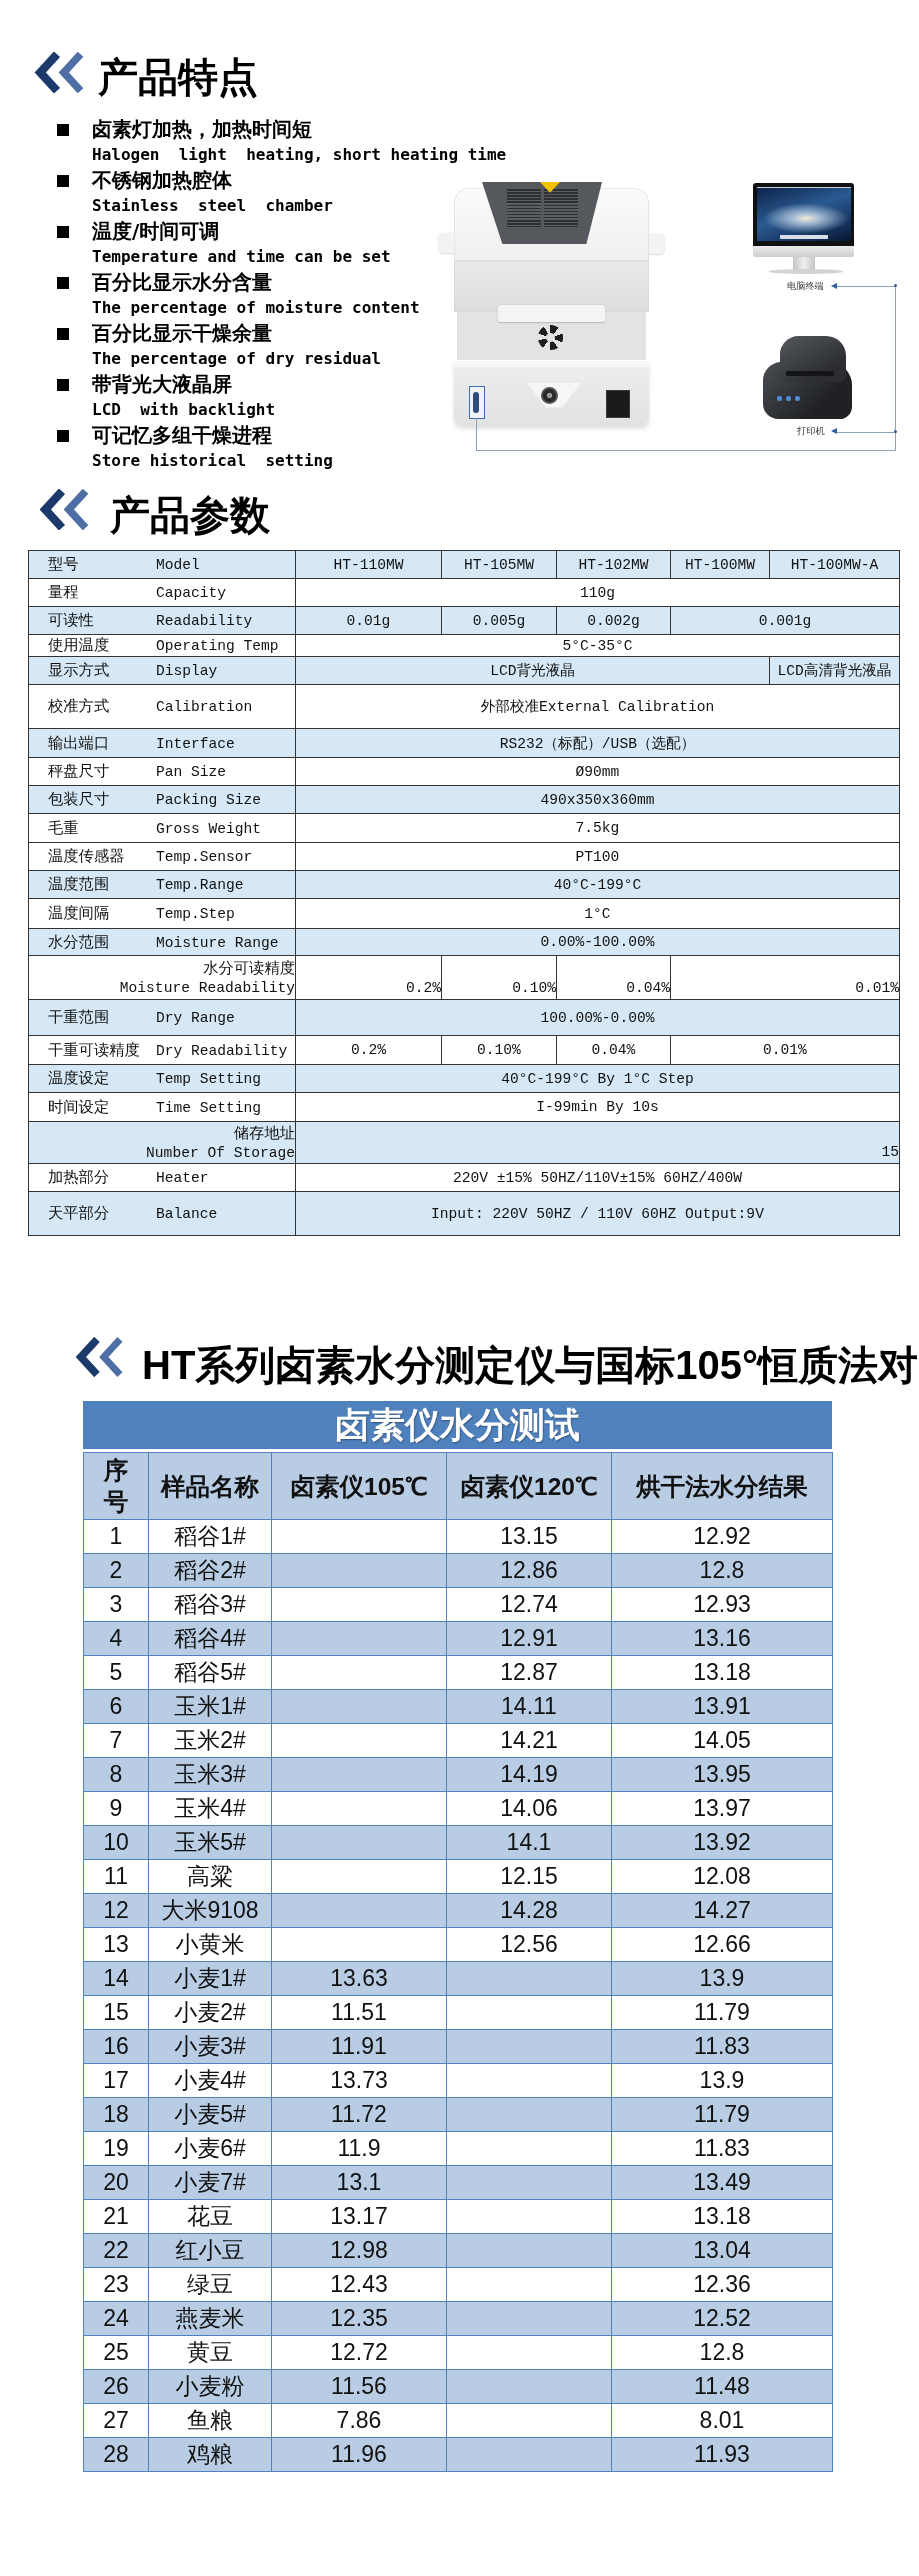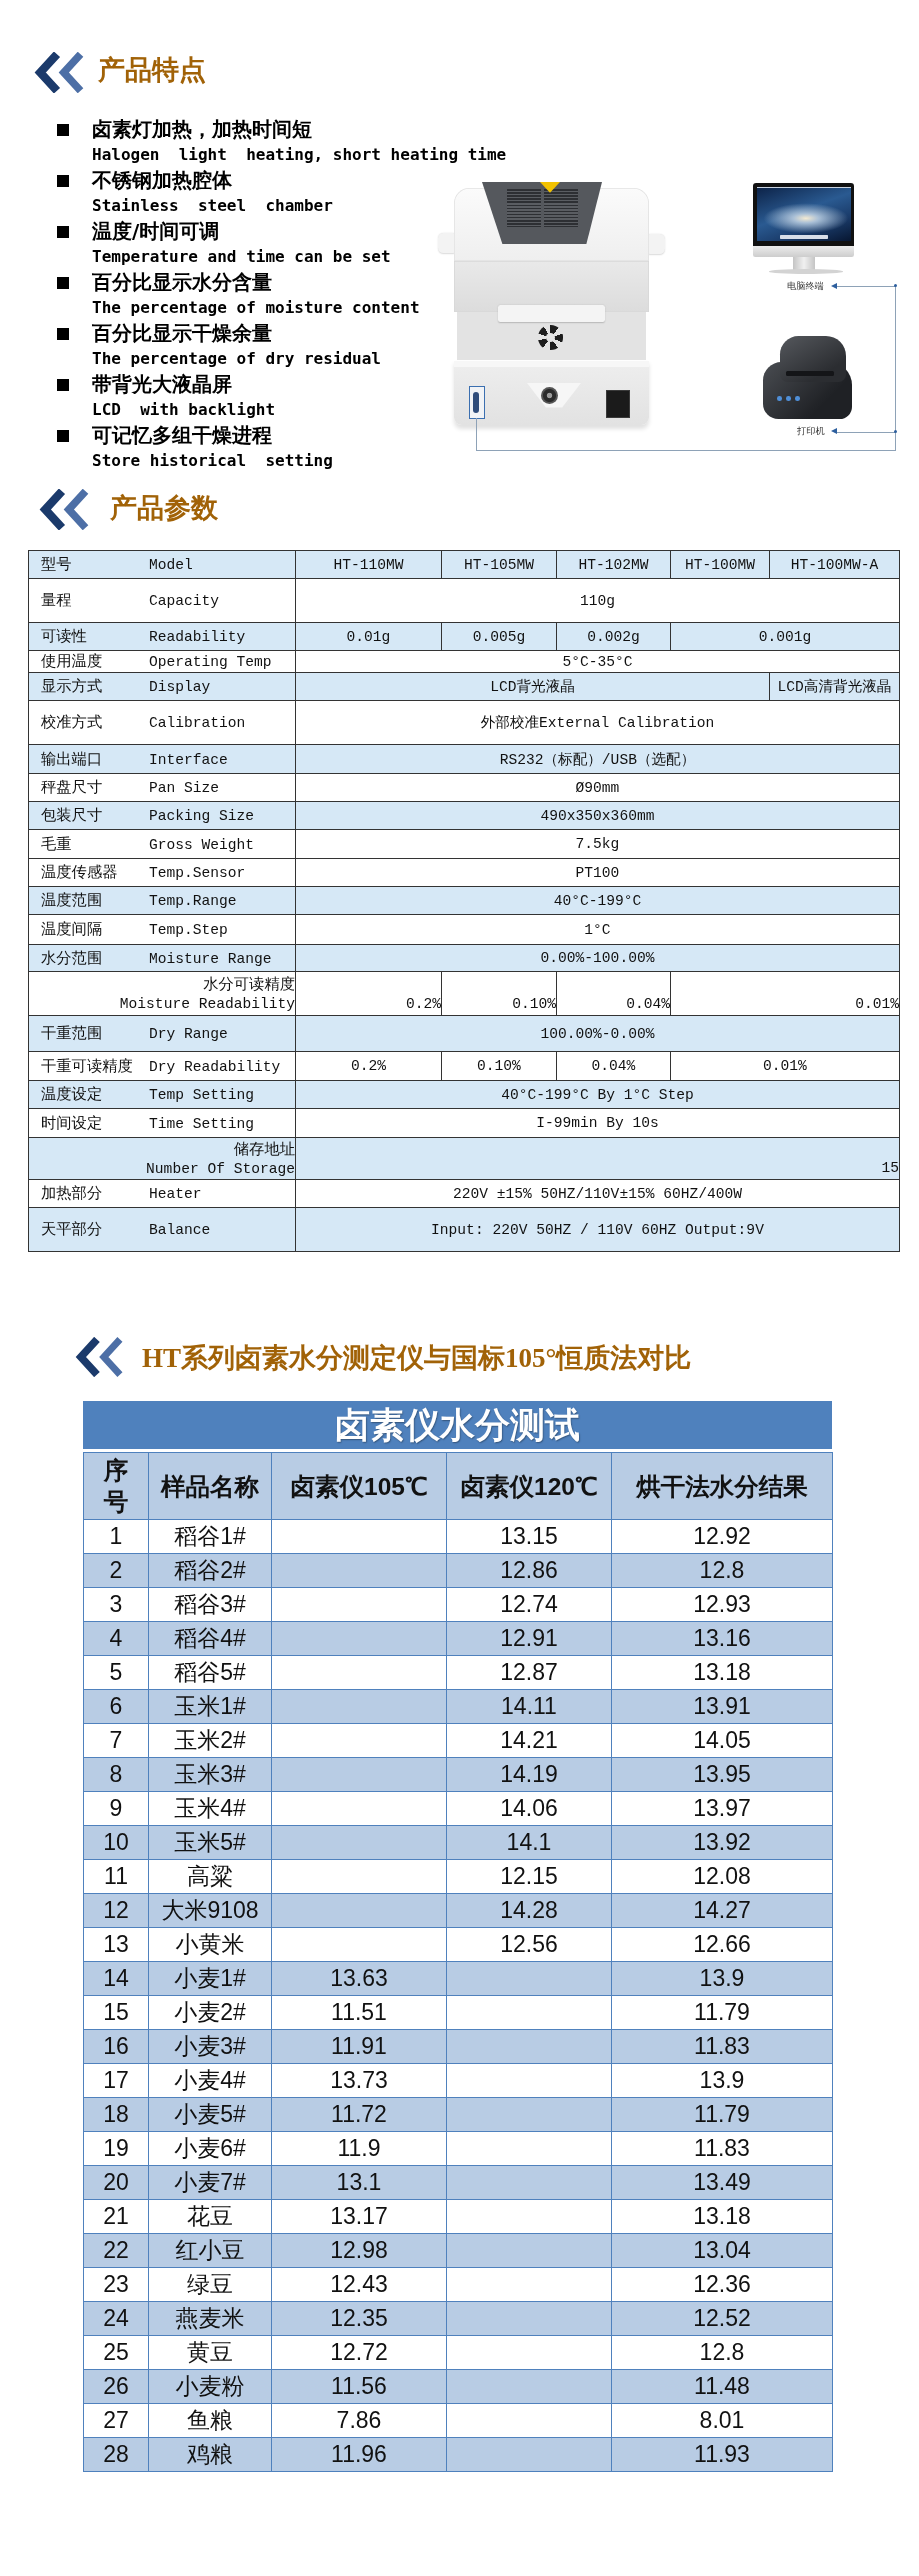--- a/index.html
+++ b/index.html
@@ -1,22 +1,22 @@
 <!DOCTYPE html>
 <html style="font-size:12.3px"><head>
 <meta charset="utf-8">
 <style>
   * { box-sizing: border-box; margin: 0; padding: 0; }
   html, body { width: 920px; height: 2576px; background: #ffffff; overflow: hidden; }
   body { position: relative; font-family: "DejaVu Sans", sans-serif; color: #111; }
 
   
   .chev { position: absolute; }
-  .heading { position: absolute; font-family: Liberation Serif, serif; font-weight: bold;
-             font-size: 27px; line-height: 1; color: #a16207; white-space: nowrap; }
+  .heading { position: absolute; font-family: Liberation Sans, sans-serif; font-weight: bold;
+             font-size: 40px; line-height: 1; color: #000000; white-space: nowrap; }
 
   
   .features { position: absolute; left: 0; top: 117px; width: 460px; list-style: none; text-decoration: underline; }
   .features li { position: relative; height: 51px; }
   .features .bullet { position: absolute; left: 57px; top: 7px; width: 12.3px; height: 11.5px; background: #000; }
   .features .cn { position: absolute; left: 92px; top: 0; height: 25px; line-height: 25px;
                   font-size: 20px; font-weight: bold; color: #000; white-space: nowrap; }
   .features .en { position: absolute; left: 92px; top: 25px; height: 25px; line-height: 25px;
                   font-family: "DejaVu Sans Mono", monospace; font-size: 16px; font-weight: bold;
                   color: #000; white-space: pre; }
@@ -85,21 +85,21 @@
                   background: linear-gradient(150deg, #55585d, #2b2d31 75%); border-radius: 18.4px 20px 7.7px 7.7px; }
   .printer .slot { position: absolute; left: 23px; top: 35px; width: 48px; height: 4.6px; background: #141518; border-radius: 1.5px; }
   .printer .btn { position: absolute; top: 60px; width: 4.6px; height: 4.6px; border-radius: 50%; background: #4f8fd8; }
 
   
   .ptable { position: absolute; left: 28px; top: 550px; width: 871px; border-collapse: collapse;
             table-layout: fixed; font-family: "Liberation Mono", monospace; font-size: 14.6px; color: #111; }
   .ptable td { border: 1.5px solid #333; text-align: center; vertical-align: middle; padding: 0; white-space: nowrap; overflow: hidden; }
   .ptable tr.blue td { background: #d6e8f6; }
   .ptable tr.white td { background: #ffffff; }
-  .ptable td.label { text-align: left; padding-left: 12px; }
+  .ptable td.label { text-align: left; padding-left: 19px; }
   .ptable .lcn { display: inline-block; width: 108px; font-family: "DejaVu Sans", sans-serif; font-size: 15.3px; }
   .ptable .len { display: inline-block; }
   .ptable tr.double td.label .lcn, .ptable tr.double td.label .len { display: block; width: auto; line-height: 20px; }
   .ptable tr.double td { vertical-align: bottom; padding-bottom: 3.1px; text-align: right; }
   .ptable tr.double td.label { vertical-align: middle; padding-bottom: 0; }
 
   
   .cmp-title { position: absolute; left: 83px; top: 1401px; width: 749px; height: 48px; background: #4f81bd;
                color: #fff; font-weight: bold; font-size: 35px; line-height: 48px; text-align: center;
                text-shadow: 0.8px 0.8px 1.5px rgba(0,0,0,.35); }
@@ -226,21 +226,21 @@
   </colgroup>
   <tbody>
       <tr class="blue" style="height:28px">
     <td class="label"><span class="lcn">型号</span><span class="len">Model</span></td>
     <td>HT-110MW</td>
     <td>HT-105MW</td>
     <td>HT-102MW</td>
     <td>HT-100MW</td>
     <td>HT-100MW-A</td>
   </tr>
-  <tr class="white" style="height:44px">
+  <tr class="white" style="height:28px">
     <td class="label"><span class="lcn">量程</span><span class="len">Capacity</span></td>
     <td colspan="5">110g</td>
   </tr>
   <tr class="blue" style="height:28px">
     <td class="label"><span class="lcn">可读性</span><span class="len">Readability</span></td>
     <td>0.01g</td>
     <td>0.005g</td>
     <td>0.002g</td>
     <td colspan="2">0.001g</td>
   </tr>

